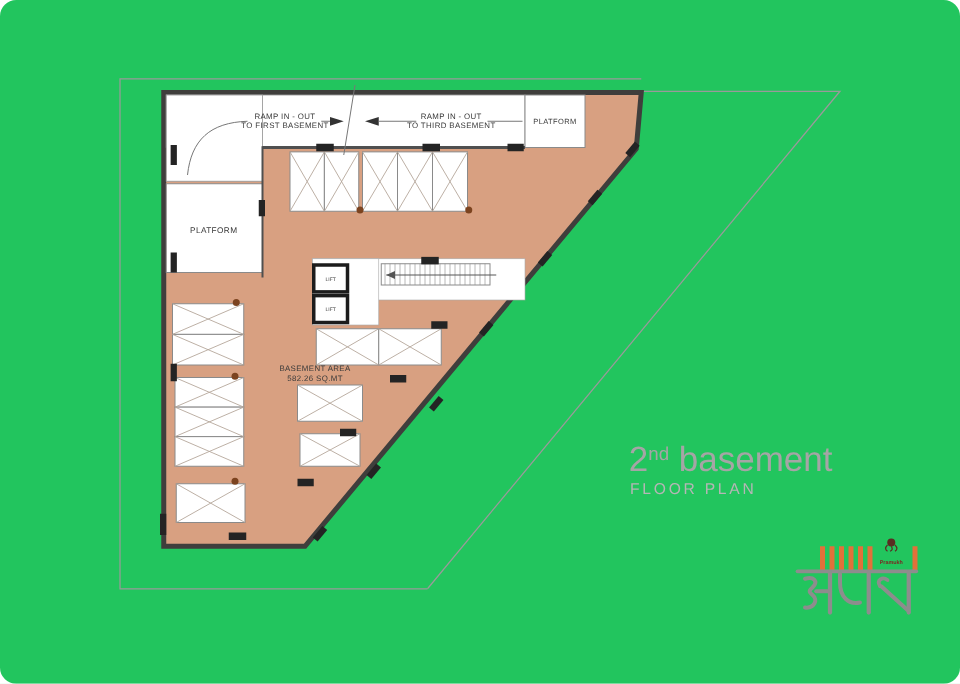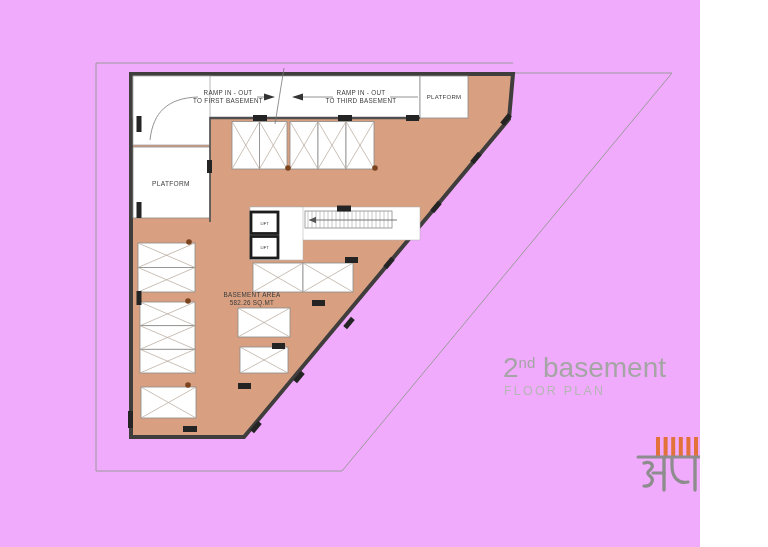--- a/index.html
+++ b/index.html
@@ -1,17 +1,17 @@
 <!DOCTYPE html>
 <html><head>
 <meta charset="utf-8">
 <style>
   html,body{margin:0;padding:0;background:#ffffff;}
-  .canvas{position:relative;width:700px;height:547px;background:#f0abfc;overflow:hidden;
-          font-family:"Liberation Sans",sans-serif;}
+  .canvas{position:relative;width:768px;height:547px;background:#22c55e;overflow:hidden;
+          font-family:"Liberation Sans",sans-serif;border-radius:13px;}
   svg{position:absolute;left:0;top:0;}
   text{font-family:"Liberation Sans",sans-serif;}
   .ann{fill:#3a3a3a;letter-spacing:.3px;}
   .tiny{fill:#333333;}
   .title-main{fill:#a5a5a5;font-weight:300;}
   .title-sub{fill:#b6b6b6;}
 </style>
 </head>
 <body>
 

